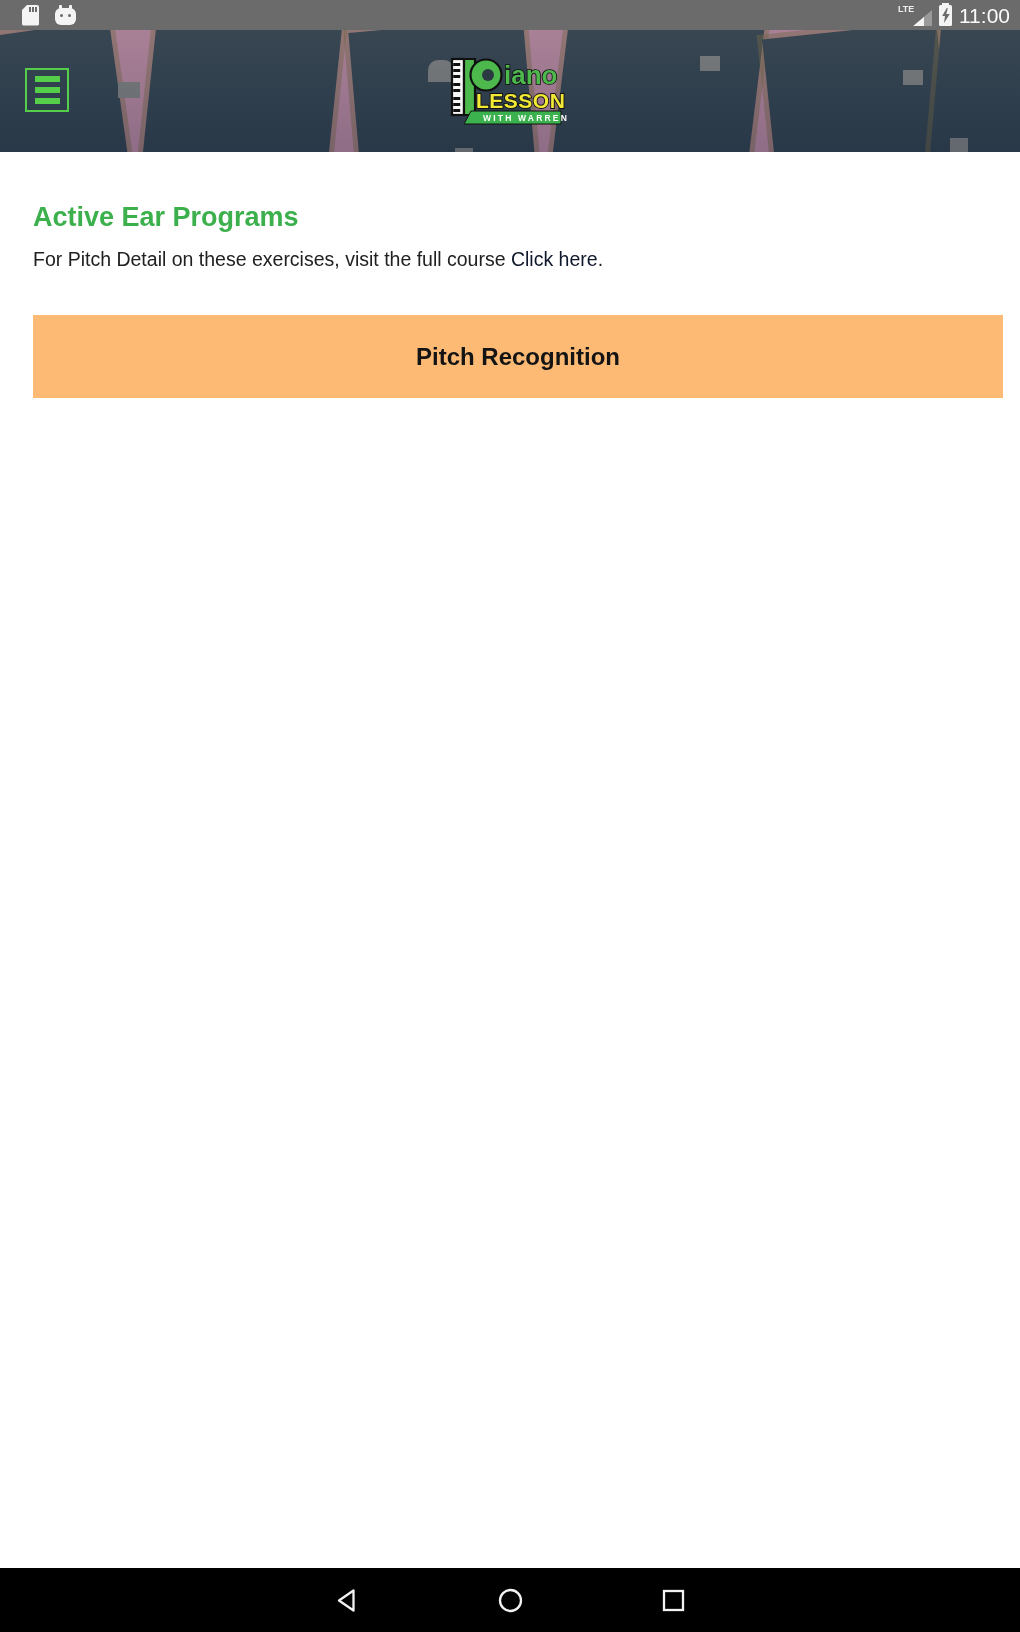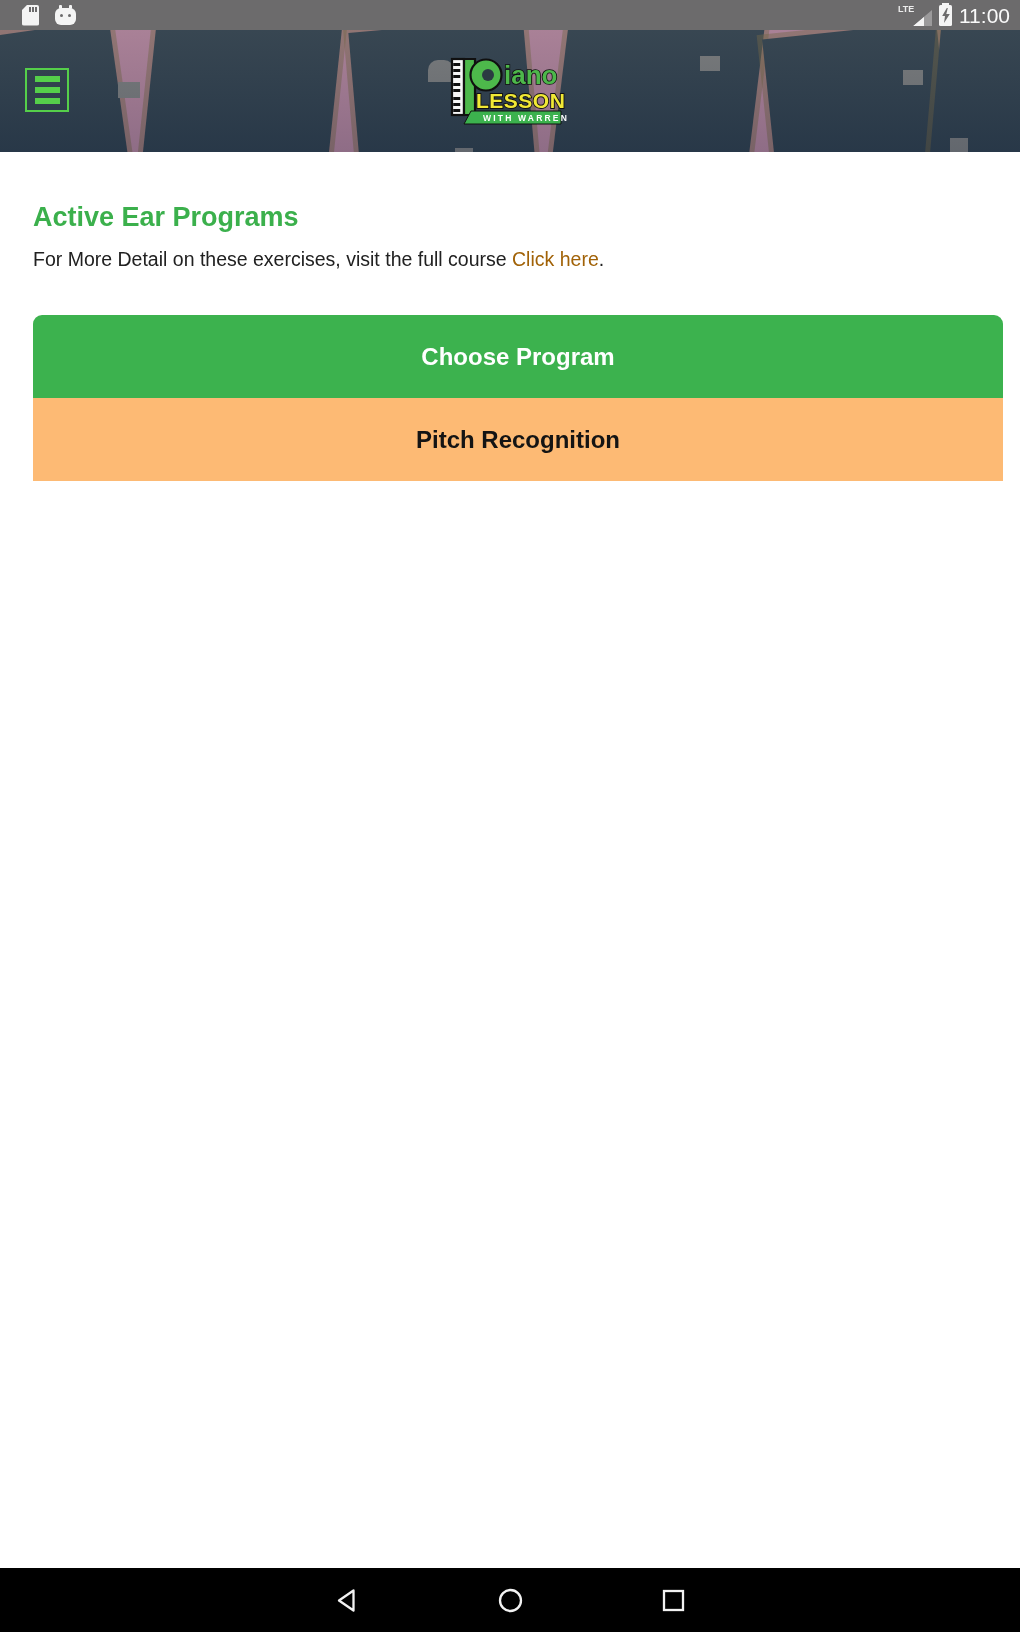--- a/index.html
+++ b/index.html
@@ -84,21 +84,21 @@
   }
 
   
   .content{position:absolute;top:152px;left:8px;width:846px;margin-top:24px;}
   .page-title{
     margin:26px 25px 0 25px;font-size:27px;font-weight:bold;color:#3bb04c;line-height:30px;
   }
   .intro{
     margin:15px 25px 0 25px;font-size:19.5px;color:#212121;line-height:24px;
   }
-  .intro a{color:#a16207;text-decoration:none;cursor:pointer;}
+  .intro a{color:#0f172a;text-decoration:none;cursor:pointer;}
 
   .program-card{
     margin:44px 25px 0 25px;width:970px;
   }
   .program-header{
     height:83px;background:#3cb24e;border-radius:9px 9px 0 0;
     display:flex;align-items:center;justify-content:center;
     color:#ffffff;font-size:24px;font-weight:bold;cursor:pointer;
   }
   .program-item{
@@ -195,24 +195,23 @@
 
       <polygon points="22,55 112,55 112,68 15,68" fill="#3cb24e" stroke="#101010" stroke-width="1"></polygon>
       <text x="34" y="65" font-family="Liberation Sans, sans-serif" font-size="8.5" font-weight="bold" fill="#ffffff" letter-spacing="2.2">WITH WARREN</text>
     </svg>
   </div>
 </div>
 
 <div class="content">
   <h1 class="page-title">Active Ear Programs</h1>
 
-  <p class="intro"><span>For More Detail on these exercises, visit the full course </span><a>Click here</a><span>.</span></p>
+  <p class="intro"><span>For Pitch Detail on these exercises, visit the full course </span><a>Click here</a><span>.</span></p>
 
   <div class="program-card">
-    <div class="program-header">Choose Program</div>
     <div class="program-item">Pitch Recognition</div>
   </div>
 </div>
 
 <div class="nav-bar">
   <svg class="nav-icon" viewBox="0 0 27 27">
     <polygon points="19.5,3.5 5,13.5 19.5,23.5" fill="none" stroke="#f2f2f2" stroke-width="2.3" stroke-linejoin="round"></polygon>
   </svg>
   <svg class="nav-icon" viewBox="0 0 27 27">
     <circle cx="13.5" cy="13.5" r="10.5" fill="none" stroke="#f2f2f2" stroke-width="2.3"></circle>

